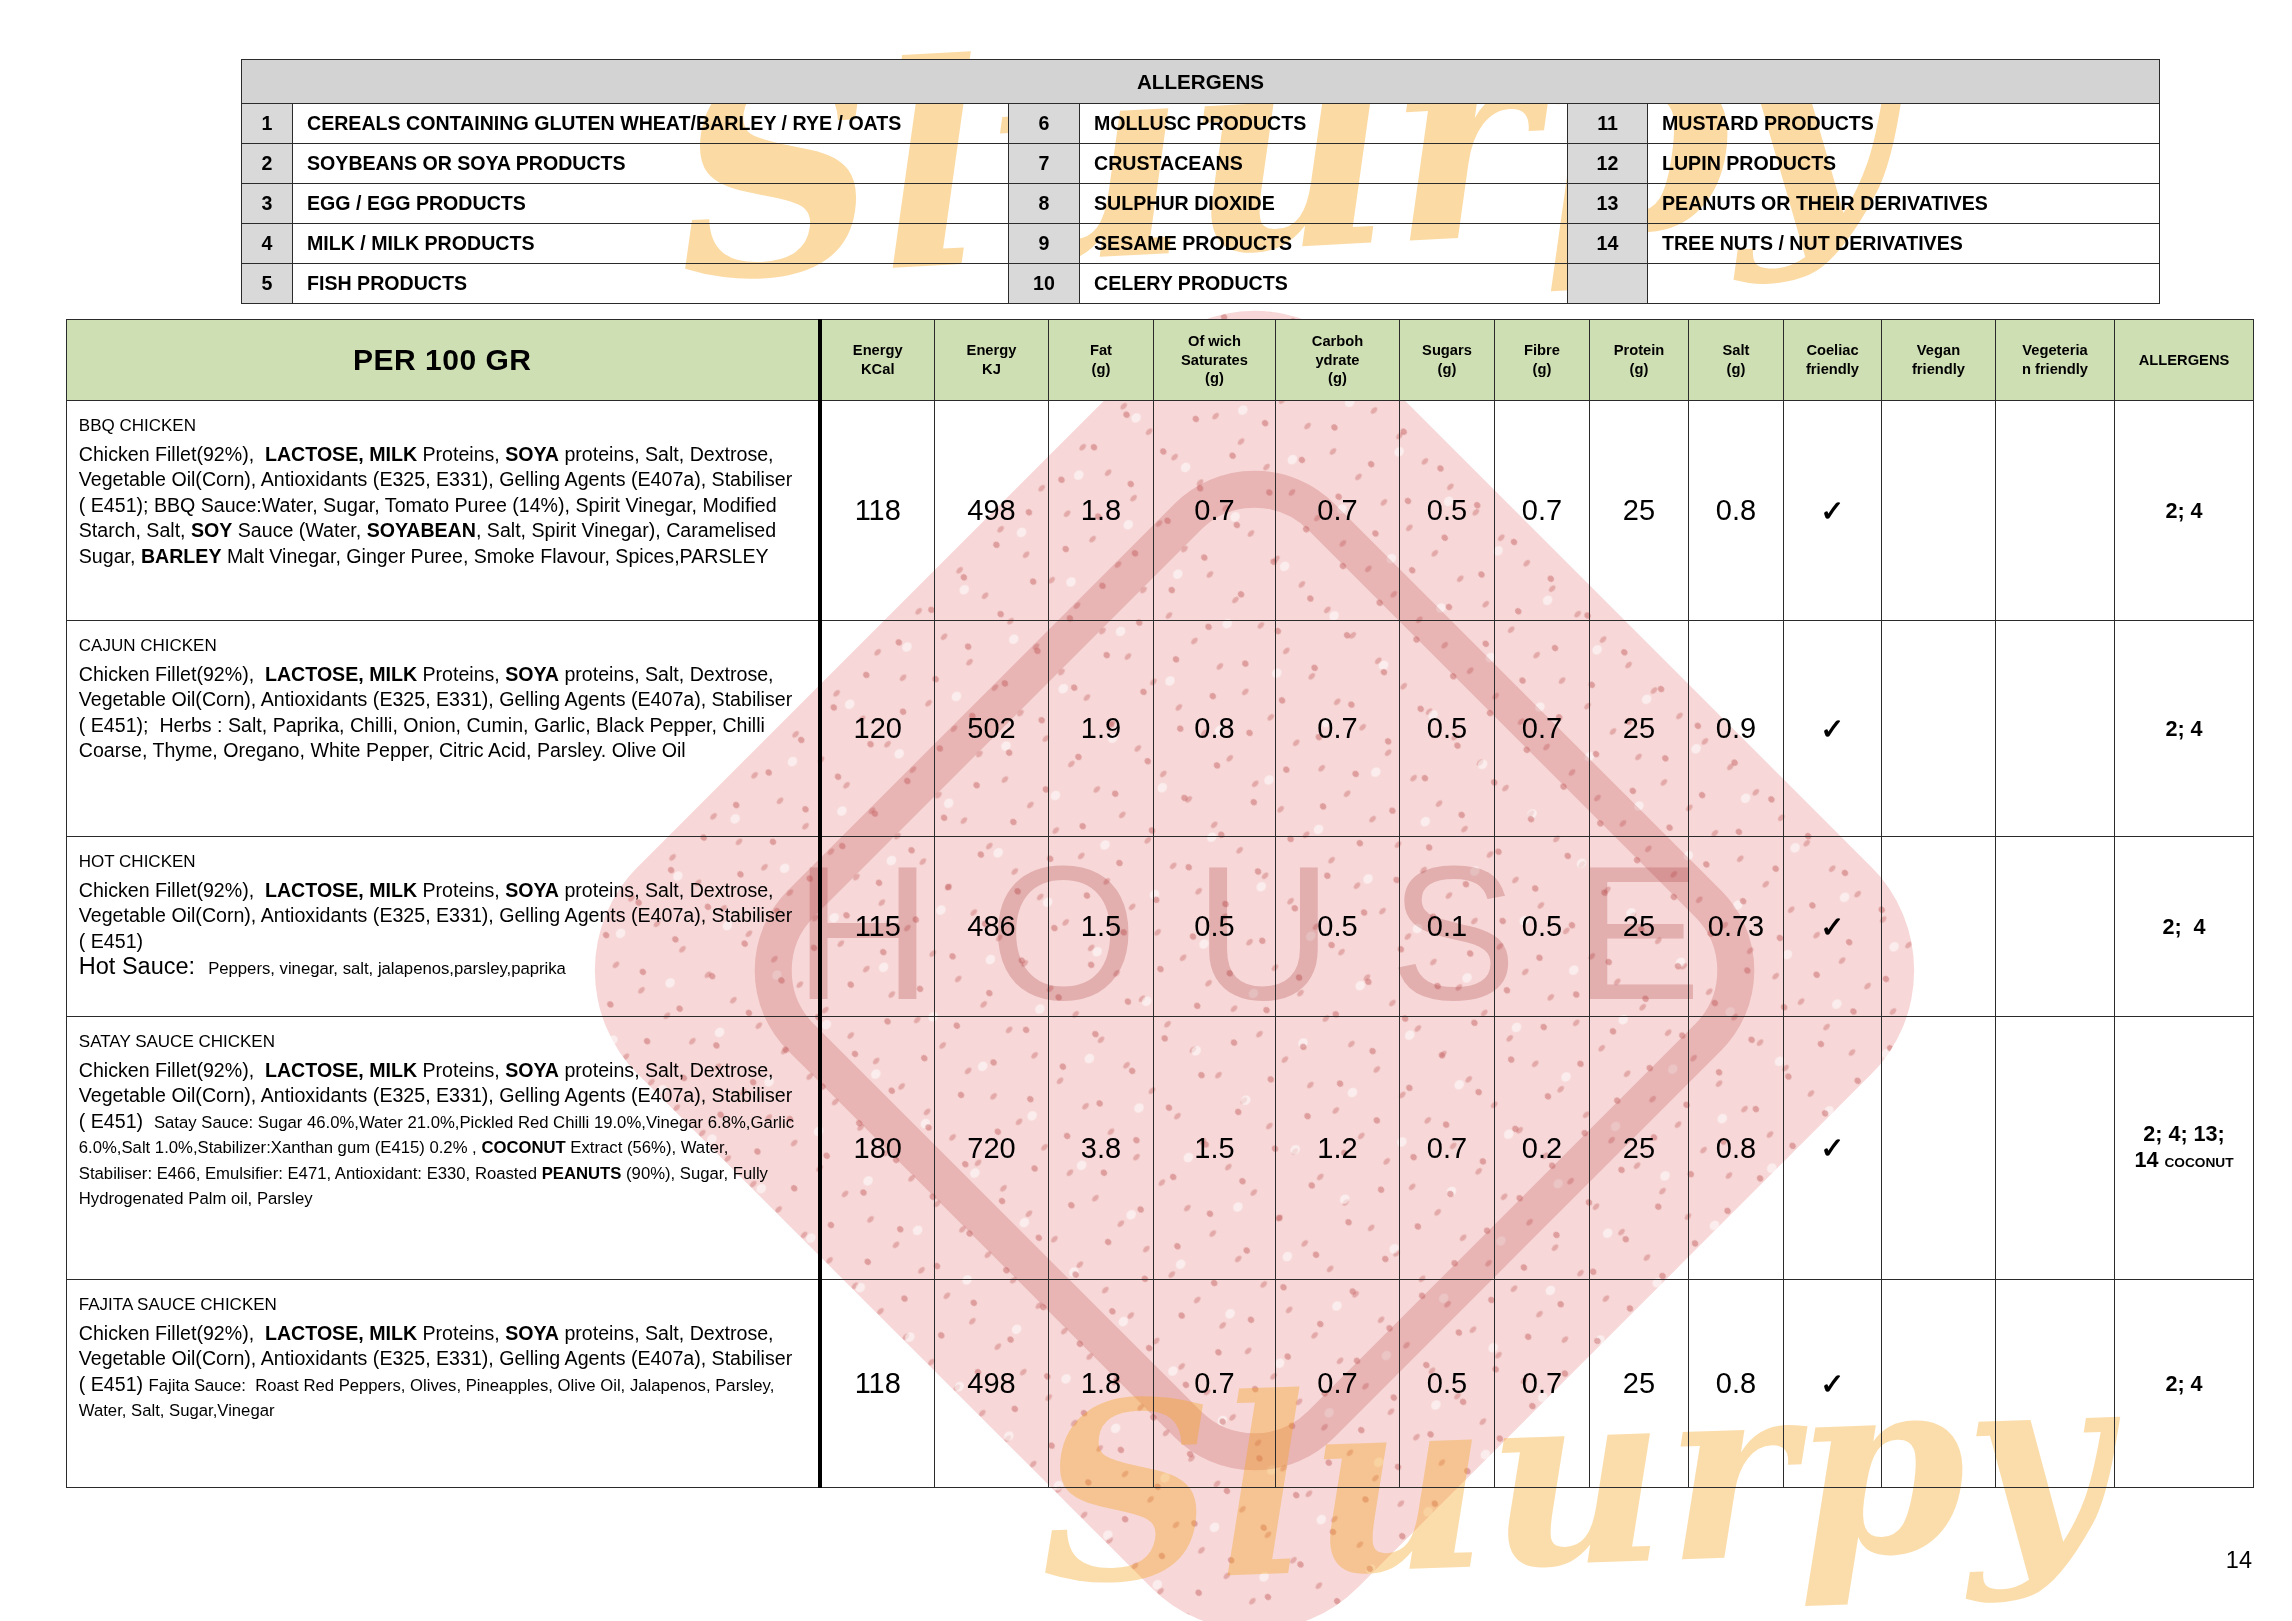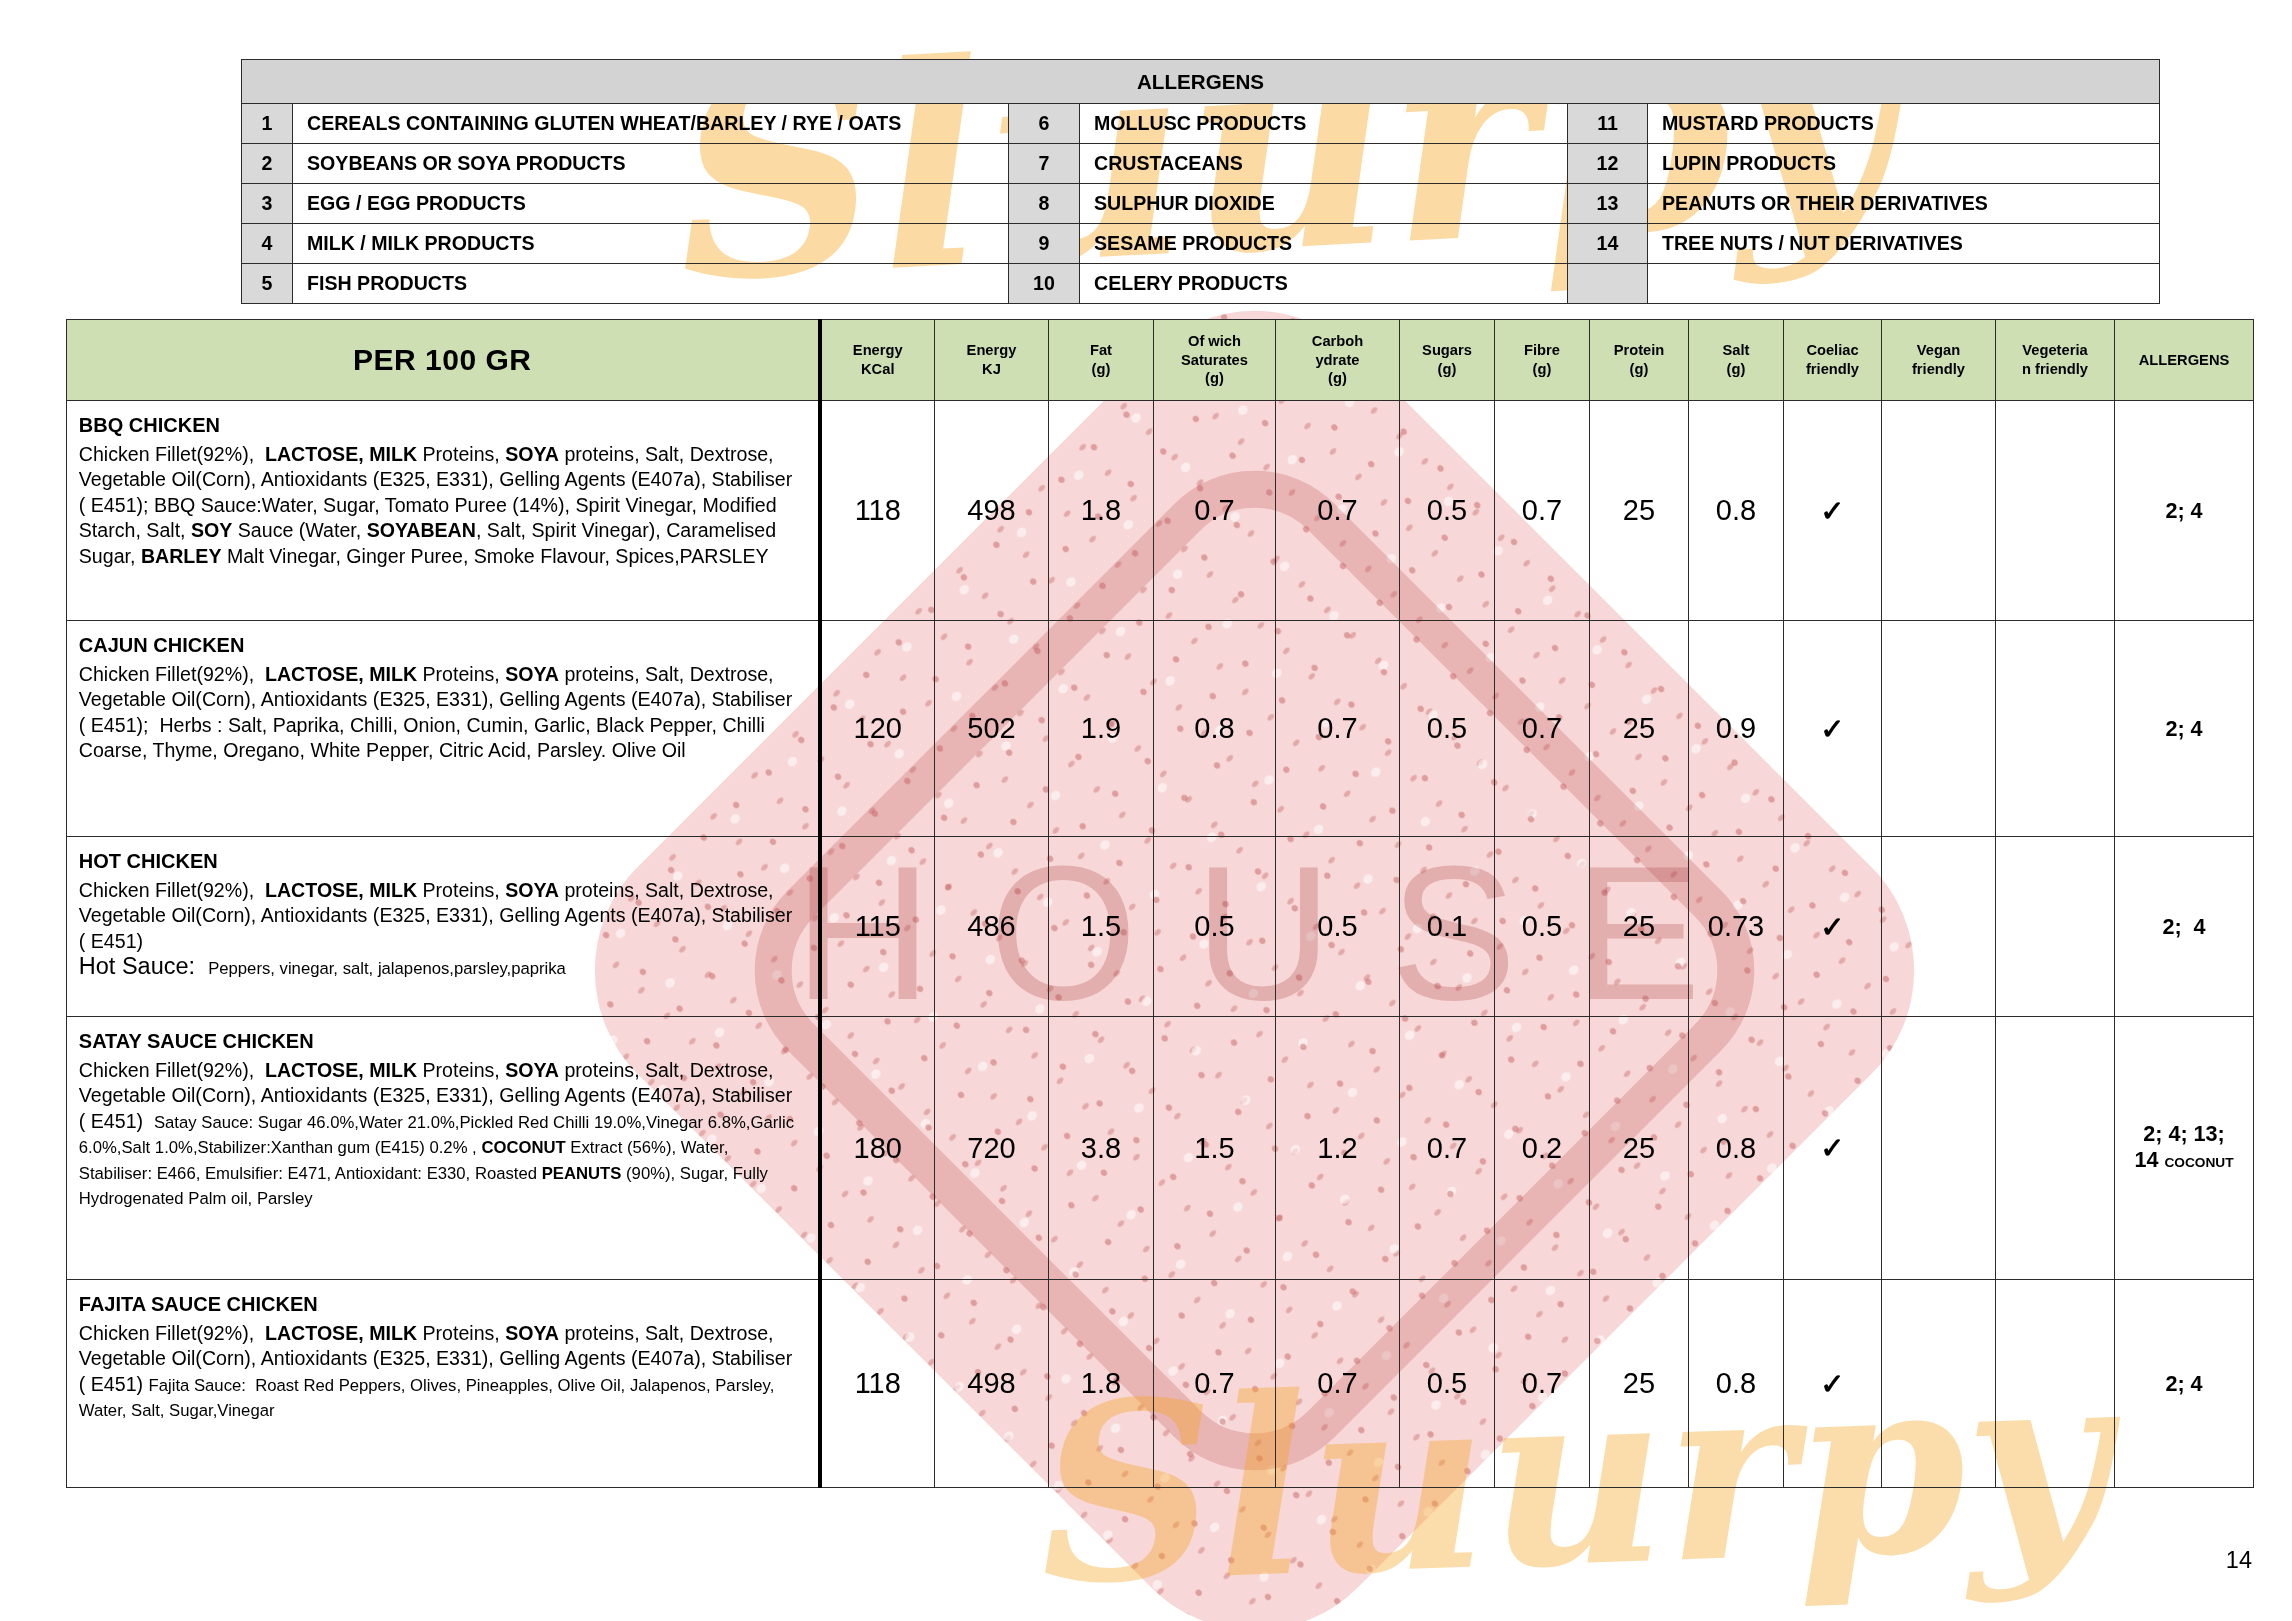--- a/index.html
+++ b/index.html
@@ -30,21 +30,21 @@
   .atable .anm{padding-left:14px}
 
   
   .ntable{position:absolute;left:66px;top:319px;z-index:1;border-collapse:collapse;table-layout:fixed;width:2186px;color:#000}
   .ntable th,.ntable td{border:1px solid #2b2b2b}
   .ntable th{background:#cfdfb4;font-size:14.7px;font-weight:700;text-align:center;vertical-align:middle;
     white-space:pre-line;line-height:18.6px;height:76px;padding:2px}
   .ntable th.desc-h{font-size:30px;letter-spacing:0.5px;border-right:4.9px solid #000}
   .ntable td{vertical-align:middle;text-align:center;background:transparent}
   td.desc{vertical-align:top;text-align:left;padding:7.8px 13.7px 5.9px 11.8px;border-right:4.9px solid #000}
-  .dish-name{font-size:20px;font-weight:700;line-height:33px}
+  .dish-name{font-size:17px;font-weight:400;line-height:33px}
   .dish-desc{font-size:19.6px;line-height:25.5px;white-space:pre-wrap}
   .dish-desc .b{font-weight:700}
   .dish-desc .sm{font-size:16.7px;line-height:22.5px}
   .dish-desc .sm.b{font-weight:700}
   .dish-desc .lbl{font-size:23.5px}
   td.val{font-size:29px}
   td.check{font-size:29px;font-weight:700}
   td.allerg{font-size:21.6px;font-weight:700;white-space:pre-wrap;line-height:25.5px}
   td.allerg .xs{font-size:13.7px}
   tr.r0{height:220px} tr.r1{height:216px} tr.r2{height:180px} tr.r3{height:263px} tr.r4{height:208px}

